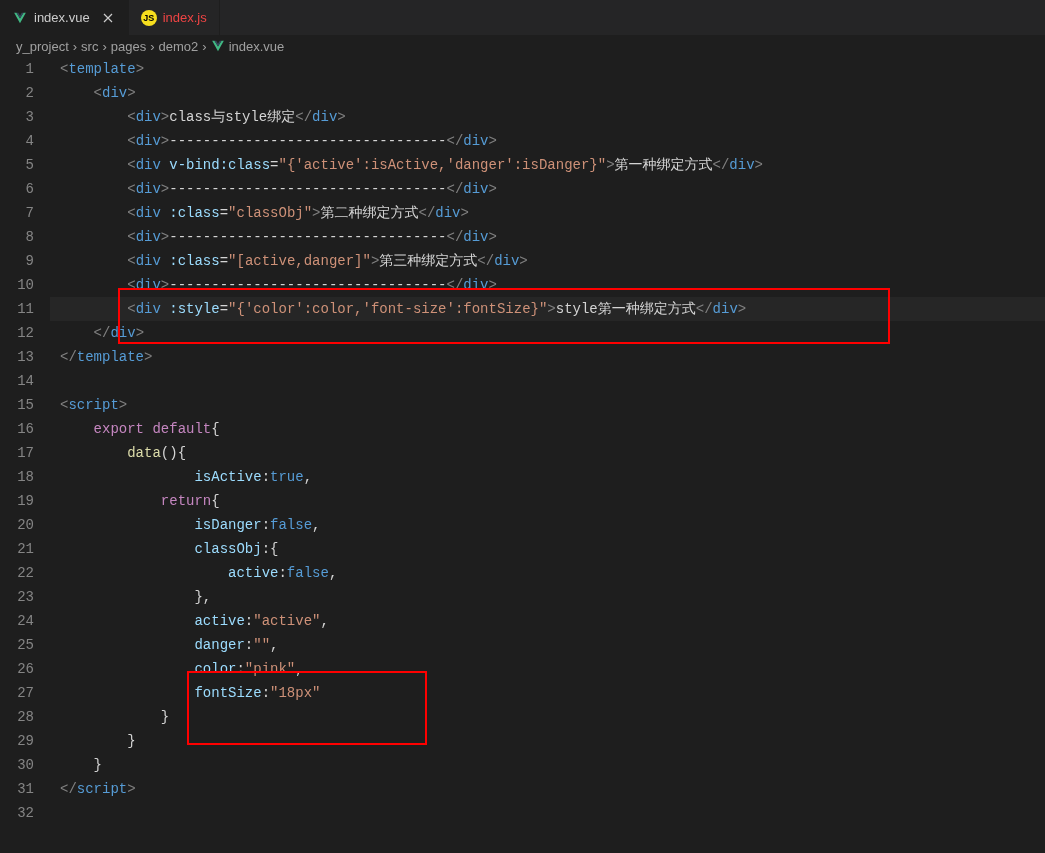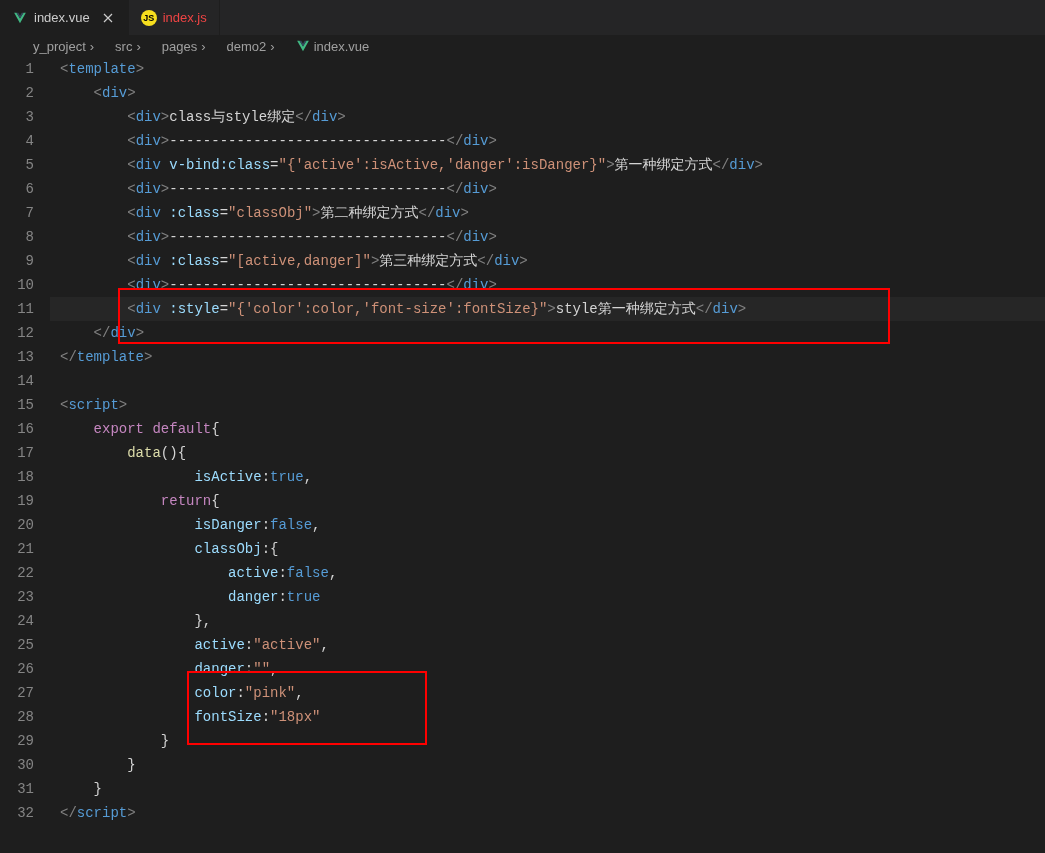--- a/index.html
+++ b/index.html
@@ -66,21 +66,20 @@
       color: #a0a0a0;
     }
     .breadcrumb-sep {
       margin: 0 4px;
       color: #a0a0a0;
     }
     .breadcrumb-item {
       display: flex;
       align-items: center;
       gap: 4px;
-      margin-left: 17px;
     }
     .editor {
       display: flex;
       position: relative;
     }
     .gutter {
       width: 50px;
       padding-right: 16px;
       text-align: right;
       color: #858585;
@@ -231,21 +230,20 @@
       <div class="code-line"><span class="tag">&lt;/</span><span class="tag-name">template</span><span class="tag">&gt;</span></div>
       <div class="code-line"></div>
       <div class="code-line"><span class="tag">&lt;</span><span class="tag-name">script</span><span class="tag">&gt;</span></div>
       <div class="code-line">    <span class="keyword">export</span> <span class="keyword">default</span><span class="punct">{</span></div>
       <div class="code-line">        <span class="func">data</span><span class="punct">(){</span></div>
       <div class="code-line">                <span class="prop">isActive</span><span class="punct">:</span><span class="bool">true</span><span class="punct">,</span></div>
       <div class="code-line">            <span class="keyword">return</span><span class="punct">{</span></div>
       <div class="code-line">                <span class="prop">isDanger</span><span class="punct">:</span><span class="bool">false</span><span class="punct">,</span></div>
       <div class="code-line">                <span class="prop">classObj</span><span class="punct">:{</span></div>
       <div class="code-line">                    <span class="prop">active</span><span class="punct">:</span><span class="bool">false</span><span class="punct">,</span></div>
-      <div class="code-line">                    <span class="prop">danger</span><span class="punct">:</span><span class="bool">true</span></div>
       <div class="code-line">                <span class="punct">},</span></div>
       <div class="code-line">                <span class="prop">active</span><span class="punct">:</span><span class="string">"active"</span><span class="punct">,</span></div>
       <div class="code-line">                <span class="prop">danger</span><span class="punct">:</span><span class="string">""</span><span class="punct">,</span></div>
       <div class="code-line">                <span class="prop">color</span><span class="punct">:</span><span class="string">"pink"</span><span class="punct">,</span></div>
       <div class="code-line">                <span class="prop">fontSize</span><span class="punct">:</span><span class="string">"18px"</span></div>
       <div class="code-line">            <span class="punct">}</span></div>
       <div class="code-line">        <span class="punct">}</span></div>
       <div class="code-line">    <span class="punct">}</span></div>
       <div class="code-line"><span class="tag">&lt;/</span><span class="tag-name">script</span><span class="tag">&gt;</span></div>
     </div>

